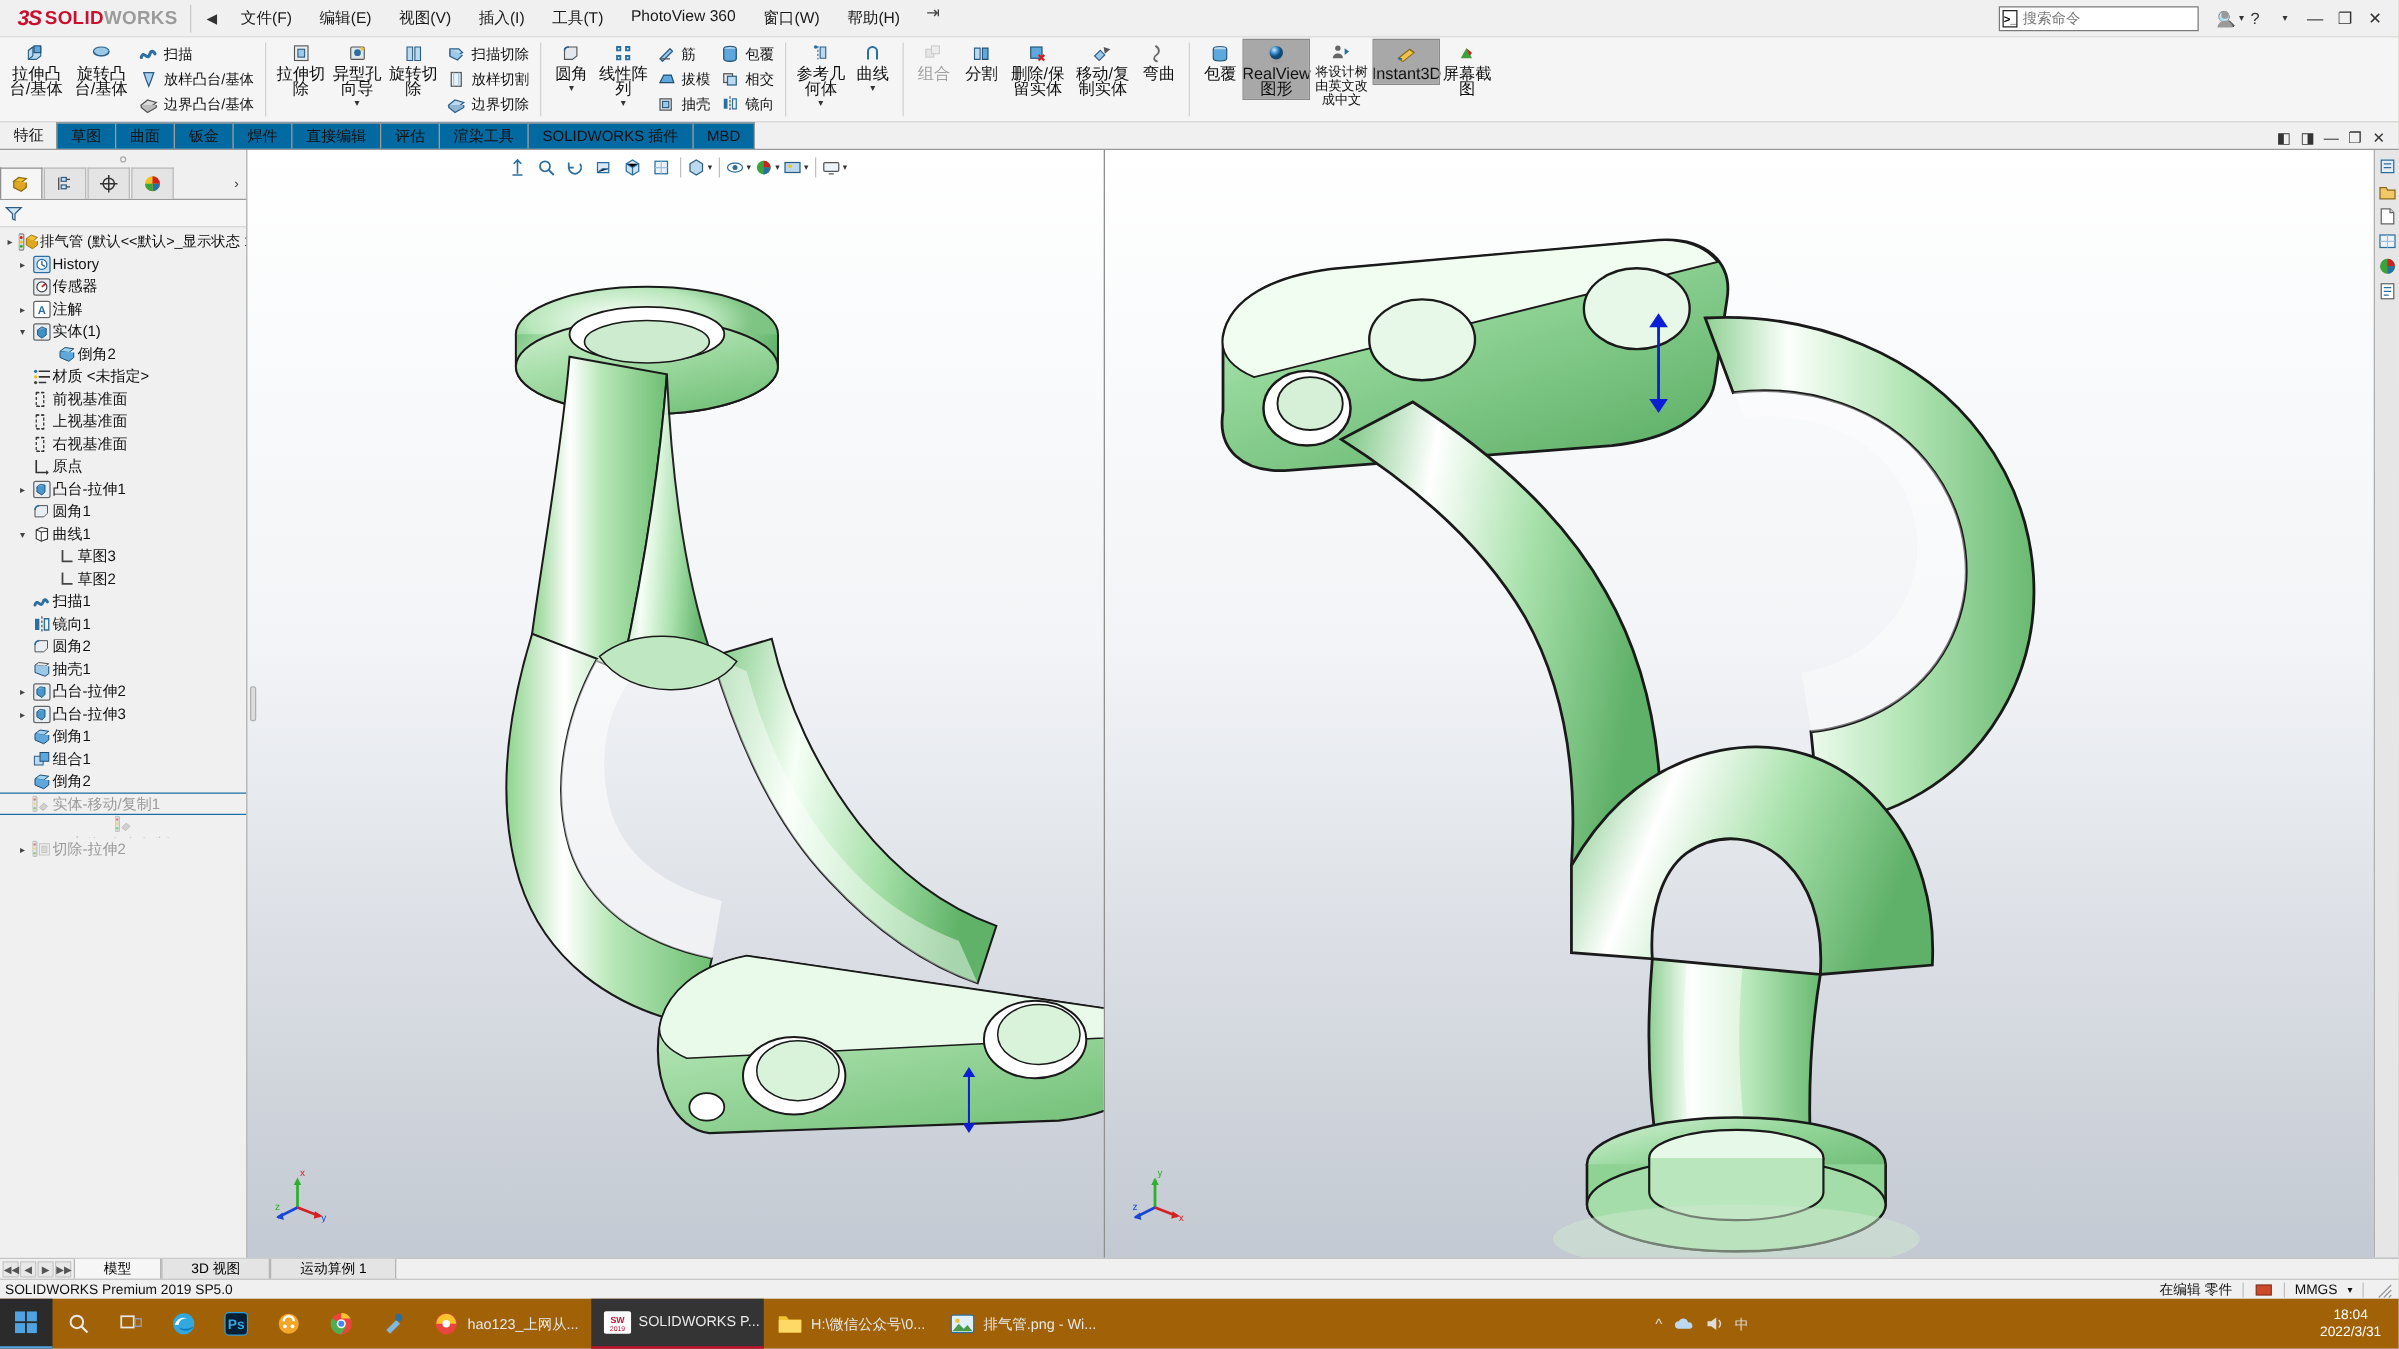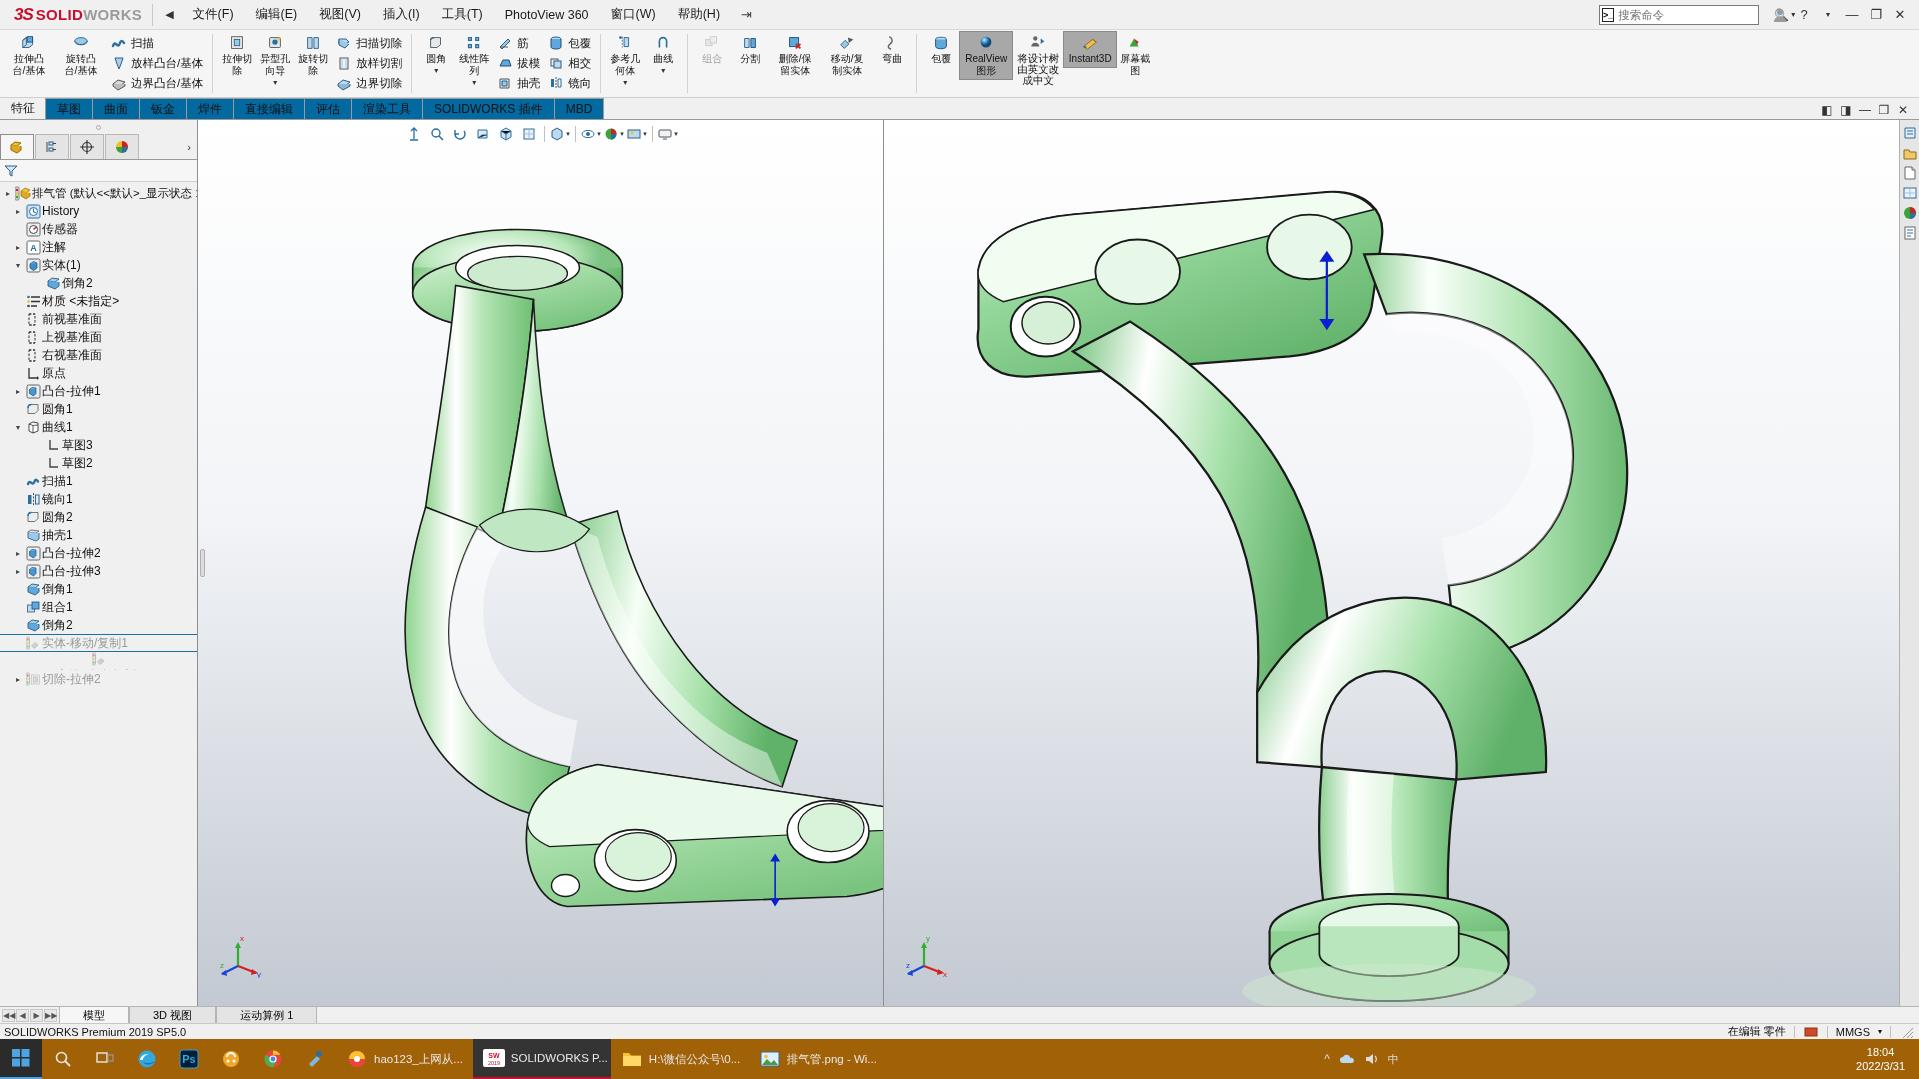--- a/index.html
+++ b/index.html
@@ -15,21 +15,21 @@
   .titlebar {
     height:30px; background:#f0f0f0; display:flex; align-items:center;
     border-bottom:1px solid #d8d8d8; position:relative; flex:none;
   }
   .logo { display:flex; align-items:center; padding:0 6px 0 14px; height:25px; }
   .logo-ds { color:#c8102e; font-weight:bold; font-size:17px; font-style:italic; letter-spacing:-1px; }
   .logo-sw { color:#c8102e; font-weight:bold; font-size:15px; letter-spacing:.3px; margin-left:3px;}
   .logo-sw span.light { color:#9b9b9b; font-weight:bold; }
   .menu-sep { width:1px; height:22px; background:#c8c8c8; margin:0 4px; }
   .menu-arrow { font-size:11px; color:#333; padding:0 8px; cursor:pointer; }
-  .menubar { display:flex; align-items:center; height:26px; }
+  .menubar { display:flex; align-items:flex-start; height:26px; }
   .menubar .mi { padding:4px 11px; font-size:12.5px; color:#1a1a1a; cursor:pointer; white-space:nowrap;}
   .pin { padding:0 10px; color:#444; font-size:13px; cursor:pointer; }
   .doc-title {
     position:absolute; left:0; right:0; text-align:center; font-size:12.5px; color:#222;
     pointer-events:none;
   }
   .title-right { margin-left:auto; display:flex; align-items:center; padding-right:8px; gap:2px; z-index:3;}
   .searchbox {
     display:flex; align-items:center; width:160px; height:20px; border:1px solid #7a7a7a;
     background:#fff; padding:0 2px; margin-right:8px;
@@ -52,21 +52,21 @@
     height:68px; background:#f5f5f5; display:flex; align-items:stretch;
     border-bottom:1px solid #cfcfcf; flex:none; position:relative; overflow:hidden;
   }
   .rgroup { display:flex; align-items:flex-start; padding:2px 3px; }
   .rsep { width:1px; background:#d2d2d2; margin:4px 2px; flex:none; }
   .rbtn {
     display:flex; flex-direction:column; align-items:center; justify-content:flex-start;
     min-width:38px; padding:2px 3px; cursor:pointer; text-align:center;
   }
   .rbtn.big { width:52px; }
-  .rbtn .lbl { font-size:10px; line-height:12px; margin-top:1px; color:#111; white-space:pre-line;}
+  .rbtn .lbl { font-size:13px; line-height:12px; margin-top:1px; color:#111; white-space:pre-line;}
   .rbtn.sel { background:#a8a8a8; outline:1px solid #8a8a8a; }
   .rbtn.dis .lbl { color:#a0a0a0; }
   .rstack { display:flex; flex-direction:column; justify-content:flex-start; padding-top:1px;}
   .rrow {
     display:flex; align-items:center; gap:4px; padding:1px 4px; cursor:pointer; height:20px;
   }
   .rrow .lbl { font-size:11.5px; color:#111; white-space:nowrap;}
   .caret { font-size:8px; color:#333; margin-top:1px; }
 
   

